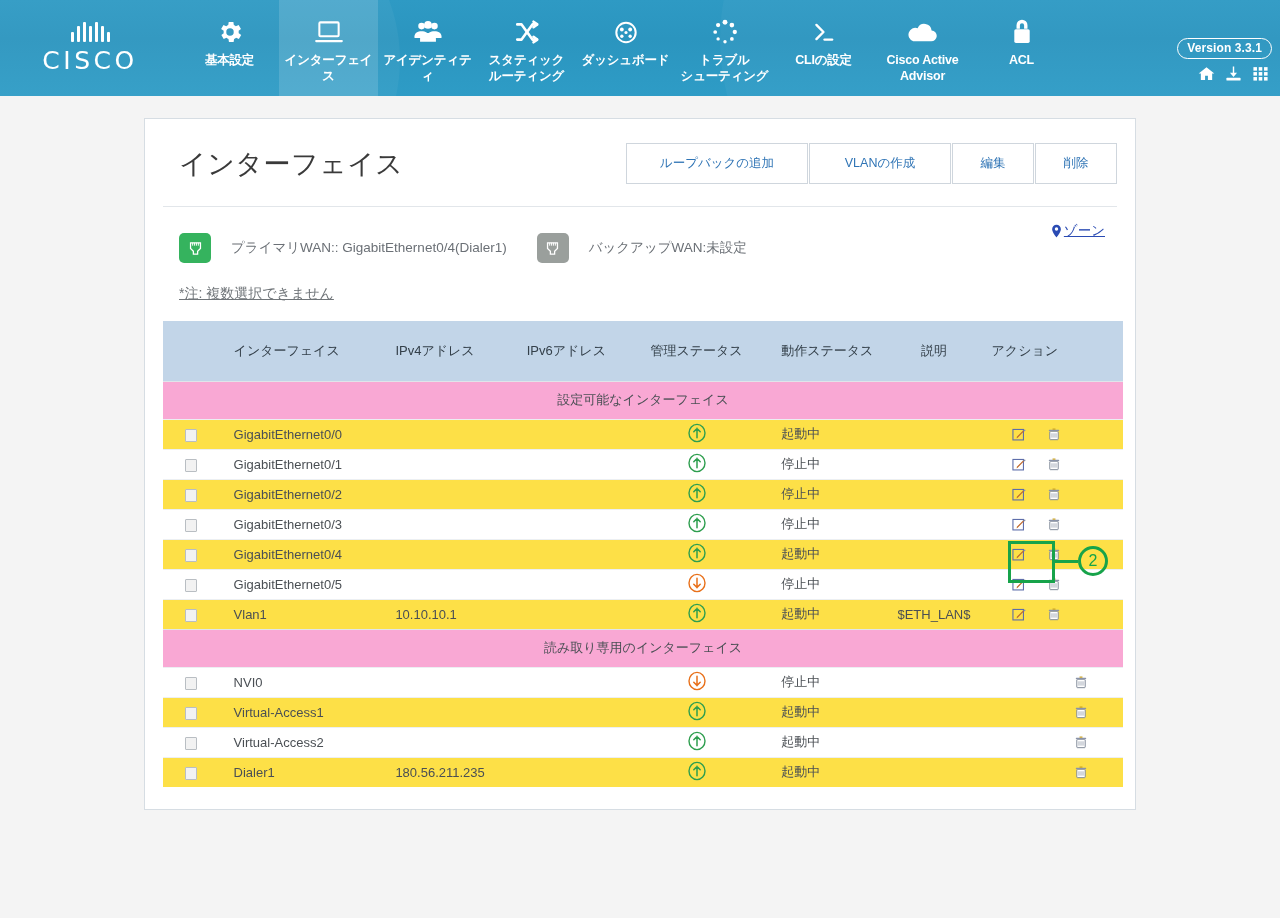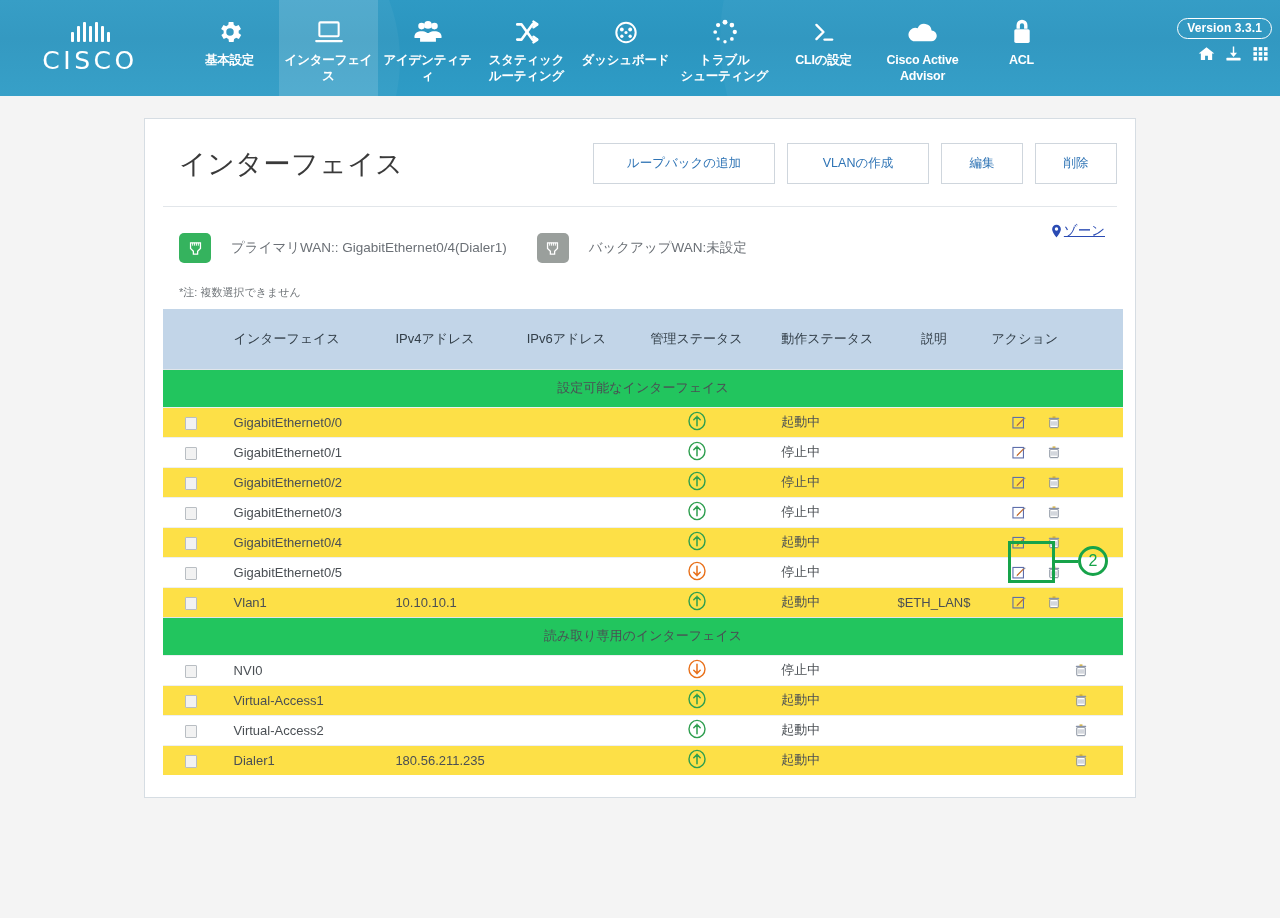--- a/index.html
+++ b/index.html
@@ -67,41 +67,41 @@
   }
   .nav-right {
     position: absolute; right: 8px; top: 18px;
     display: flex; flex-direction: column; align-items: flex-end; gap: 6px;
     z-index: 3;
   }
   .version-badge {
     border: 1px solid #ffffff; border-radius: 11px;
     color: #ffffff; font-size: 12px; font-weight: 700;
     padding: 3px 9px 3px 9px; line-height: 13px;
-    letter-spacing: 0.1px; white-space: nowrap;
+    letter-spacing: 0.1px; white-space: nowrap; margin-top: 20px;
   }
   .right-icons { display: flex; align-items: center; gap: 8px; padding-right: 2px; }
   .right-icons svg { display: block; cursor: pointer; }
 
   
   .page { width: 1280px; height: 822px; background: #f4f4f4; padding-top: 22px; }
   .card {
     width: 992px; margin: 0 auto;
     background: #ffffff;
     border: 1px solid #d6dde3;
     padding: 24px 18px 22px 18px;
   }
   .card-head {
     display: flex; align-items: center; justify-content: space-between;
     padding: 0 0 0 16px;
   }
   .page-title {
     font-size: 27px; color: #3a3a3a; font-weight: 400; letter-spacing: 0.5px;
   }
-  .btn-row { display: flex; gap: 12px; }
+  .btn-row { display: flex; gap: 1px; }
   .btn {
     border: 1px solid #cfd6dd; background: #ffffff;
     color: #2f74b5; font-size: 12.5px;
     height: 41px; padding: 0 18px;
     display: flex; align-items: center; justify-content: center;
     cursor: pointer; white-space: nowrap;
     font-family: "Liberation Sans", sans-serif;
   }
   .btn.w-lg { min-width: 182px; }
   .btn.w-md { min-width: 142px; }
@@ -125,42 +125,43 @@
   .zone-link {
     position: absolute; right: 12px; top: 14px;
     display: flex; flex-direction: row; align-items: flex-start;
     color: #2a4bb3; text-decoration: none; cursor: pointer;
   }
   .zone-label {
     font-size: 13.5px; color: #2a4bb3;
     text-decoration: underline; margin-top: 1px;
   }
   .note {
-    font-size: 11px; color: #707579;
-    padding: 22px 0 9px 16px;
+    font-size: 14px; color: #707579;
+    padding: 22px 0 18px 16px;
+    text-decoration: underline;
   }
 
   
   table.iface { width: 960px; margin: 0 auto; border-collapse: collapse; table-layout: fixed; }
   table.iface th {
     background: #c2d5e8; color: #34404a;
     font-size: 13px; font-weight: 400;
     height: 60px; vertical-align: middle;
     border: none; padding: 4px 2px; line-height: 17px;
   }
   table.iface td {
     font-size: 13px; color: #4a4f54;
     height: 30px; padding: 0 2px;
     border-top: 1px solid #eceff2;
     vertical-align: middle;
   }
   tr.row-alt td { background: #fde047; }
   tr.row-plain td { background: #ffffff; }
   tr.section td {
-    background: #22c55e; color: #4a4f54;
+    background: #f9a8d4; color: #4a4f54;
     text-align: center; font-size: 13px; height: 38px;
     border-top: 1px solid #e0e5ea;
   }
   .c-chk   { width: 56px;  text-align: center; }
   .c-iface { width: 172px; text-align: left; padding-left: 14px !important; }
   .c-ipv4  { width: 130px; text-align: left; }
   .c-ipv6  { width: 110px; text-align: left; }
   .c-admin { width: 120px; text-align: center; }
   .c-oper  { width: 120px; text-align: left; padding-left: 24px !important; }
   .c-desc  { width: 110px; text-align: center; }

